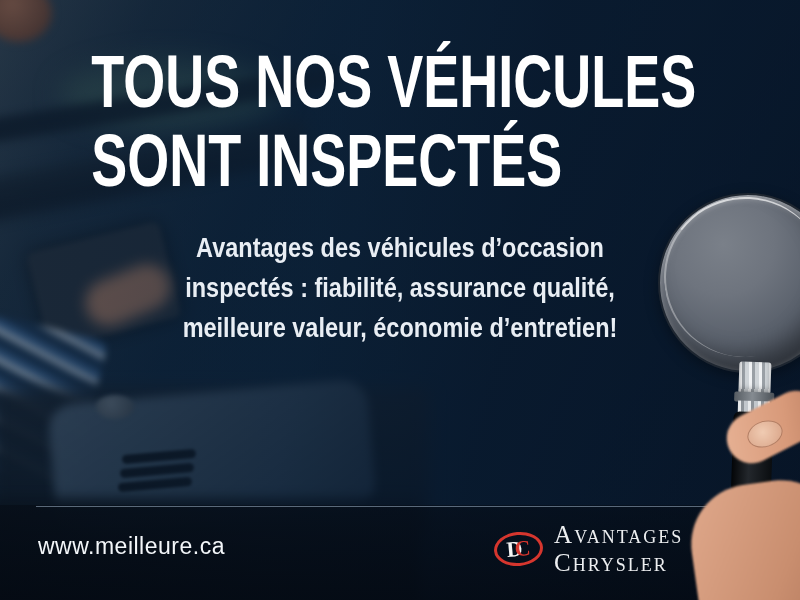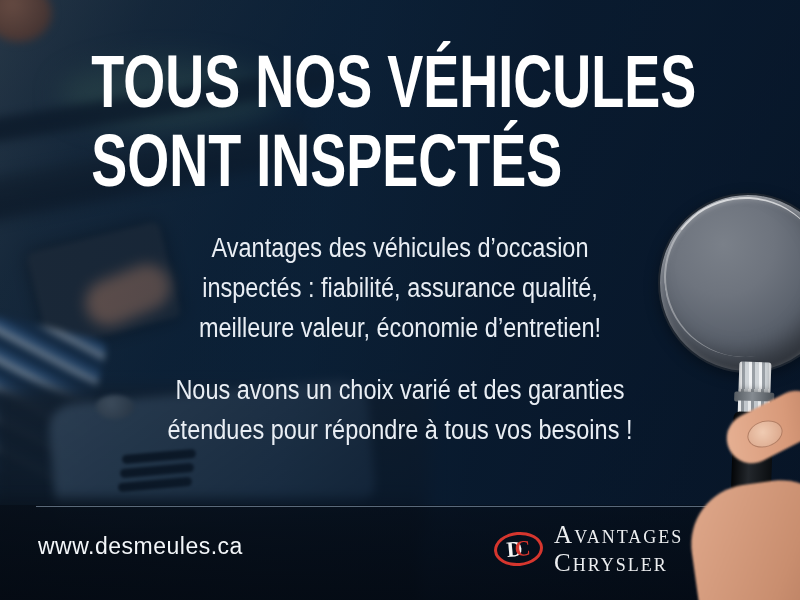--- a/index.html
+++ b/index.html
@@ -82,21 +82,21 @@
     background:linear-gradient(110deg,#dea183,#bf online 0,#bf8265 90%); transform:rotate(-20deg); filter:blur(1px); }
   .thumb { position:absolute; left:696px; top:482px; width:150px; height:190px; border-radius:60px;
     background:linear-gradient(120deg,#e0a98c 0%, #c98e6f 55%, #a76d52 100%);
     transform:rotate(-8deg); filter:blur(1px); }
 
   
   .headline { position:absolute; left:0; top:42px; width:652px; text-align:right;
     color:#ffffff; font-weight:700; font-size:75px; line-height:79px; letter-spacing:0; }
   .headline span { display:block; transform:scaleX(.72); transform-origin:center; white-space:nowrap; }
   .para { position:absolute; left:0; width:800px; text-align:center; color:#e9eef4;
-    font-size:27px; line-height:40px; font-weight:400; }
+    font-size:27px; line-height:40px; font-weight:700; }
   .para span { display:block; transform:scaleX(.87); transform-origin:center; white-space:nowrap; }
   .para-1 { top:228px; }
   .para-2 { top:370px; }
 
   
   .divider { position:absolute; left:36px; top:506px; width:726px; height:1px;
     background:rgba(158,178,198,.55); }
   .website { position:absolute; left:38px; top:533px; color:#f3f6f9; font-size:23px; letter-spacing:.5px; }
   .logo { position:absolute; left:494px; top:527px; height:44px; display:flex; align-items:center; }
   .monogram { width:50px; height:34px; border:3px solid #d6362e; border-radius:50%;
@@ -154,26 +154,22 @@
   <h1 class="headline">
     <span>TOUS NOS VÉHICULES</span>
     <span>SONT INSPECTÉS</span>
   </h1>
 
   <div class="para para-1">
     <span>Avantages des véhicules d’occasion</span>
     <span>inspectés : fiabilité, assurance qualité,</span>
     <span>meilleure valeur, économie d’entretien!</span>
   </div>
-  <div class="para para-2">
-    <span>Nous avons un choix varié et des garanties</span>
-    <span>étendues pour répondre à tous vos besoins !</span>
-  </div>
 
-  <div class="website">www.desmeules.ca</div>
+  <div class="website">www.meilleure.ca</div>
   <div class="logo">
     <div class="monogram">
       <span class="d">D</span>
       <span class="c">C</span>
     </div>
     <div class="logo-name">Avantages Chrysler</div>
   </div>
 
 </div>
 

